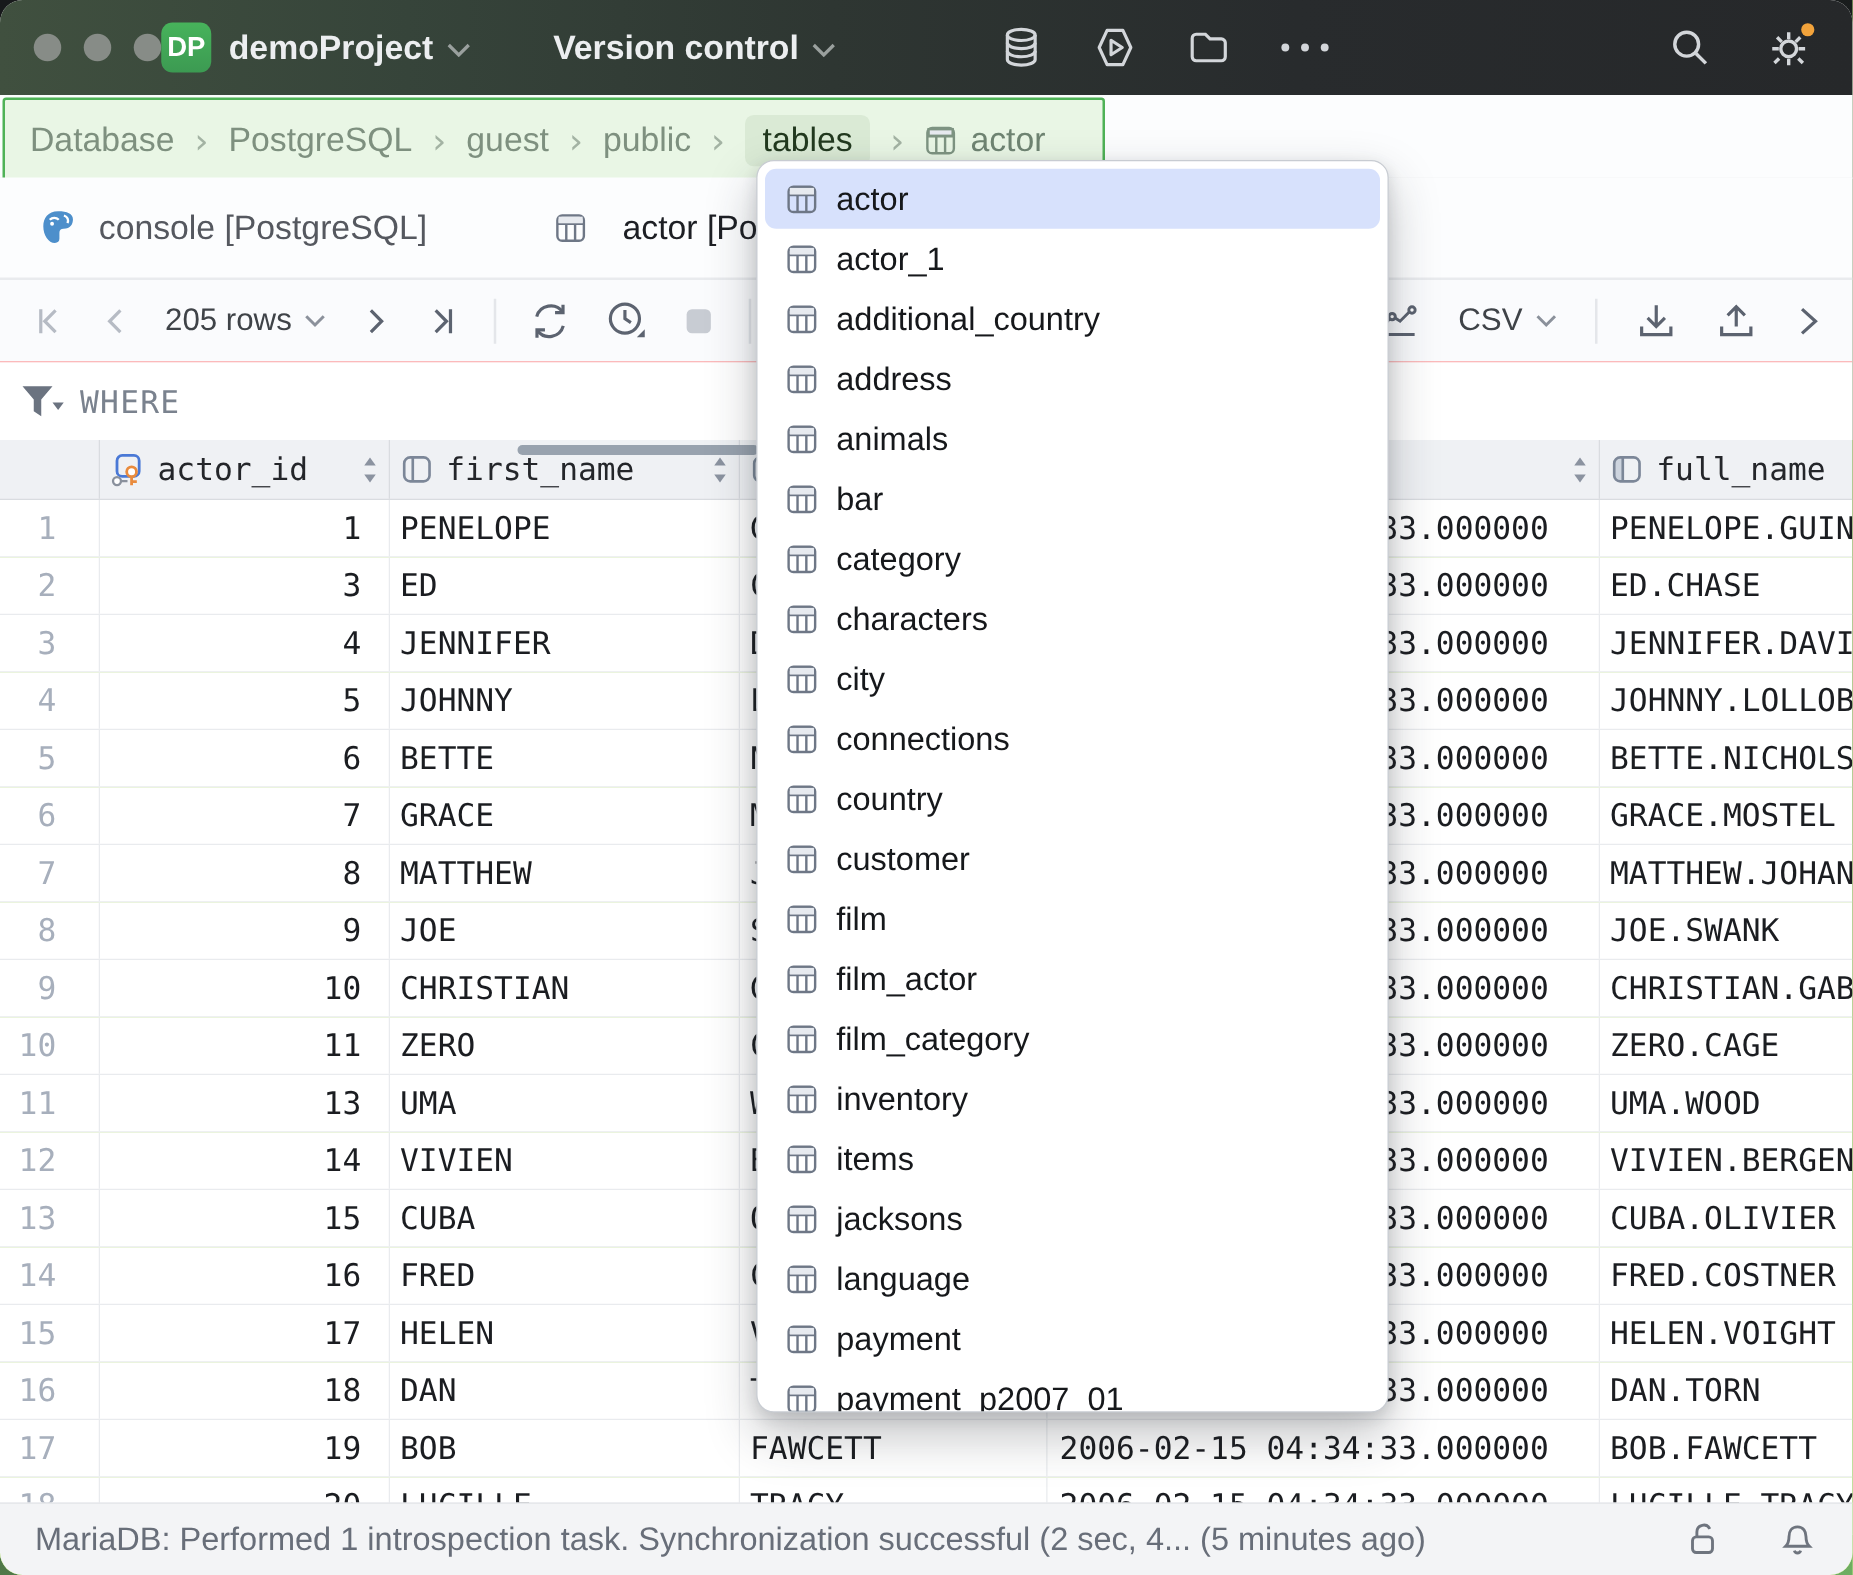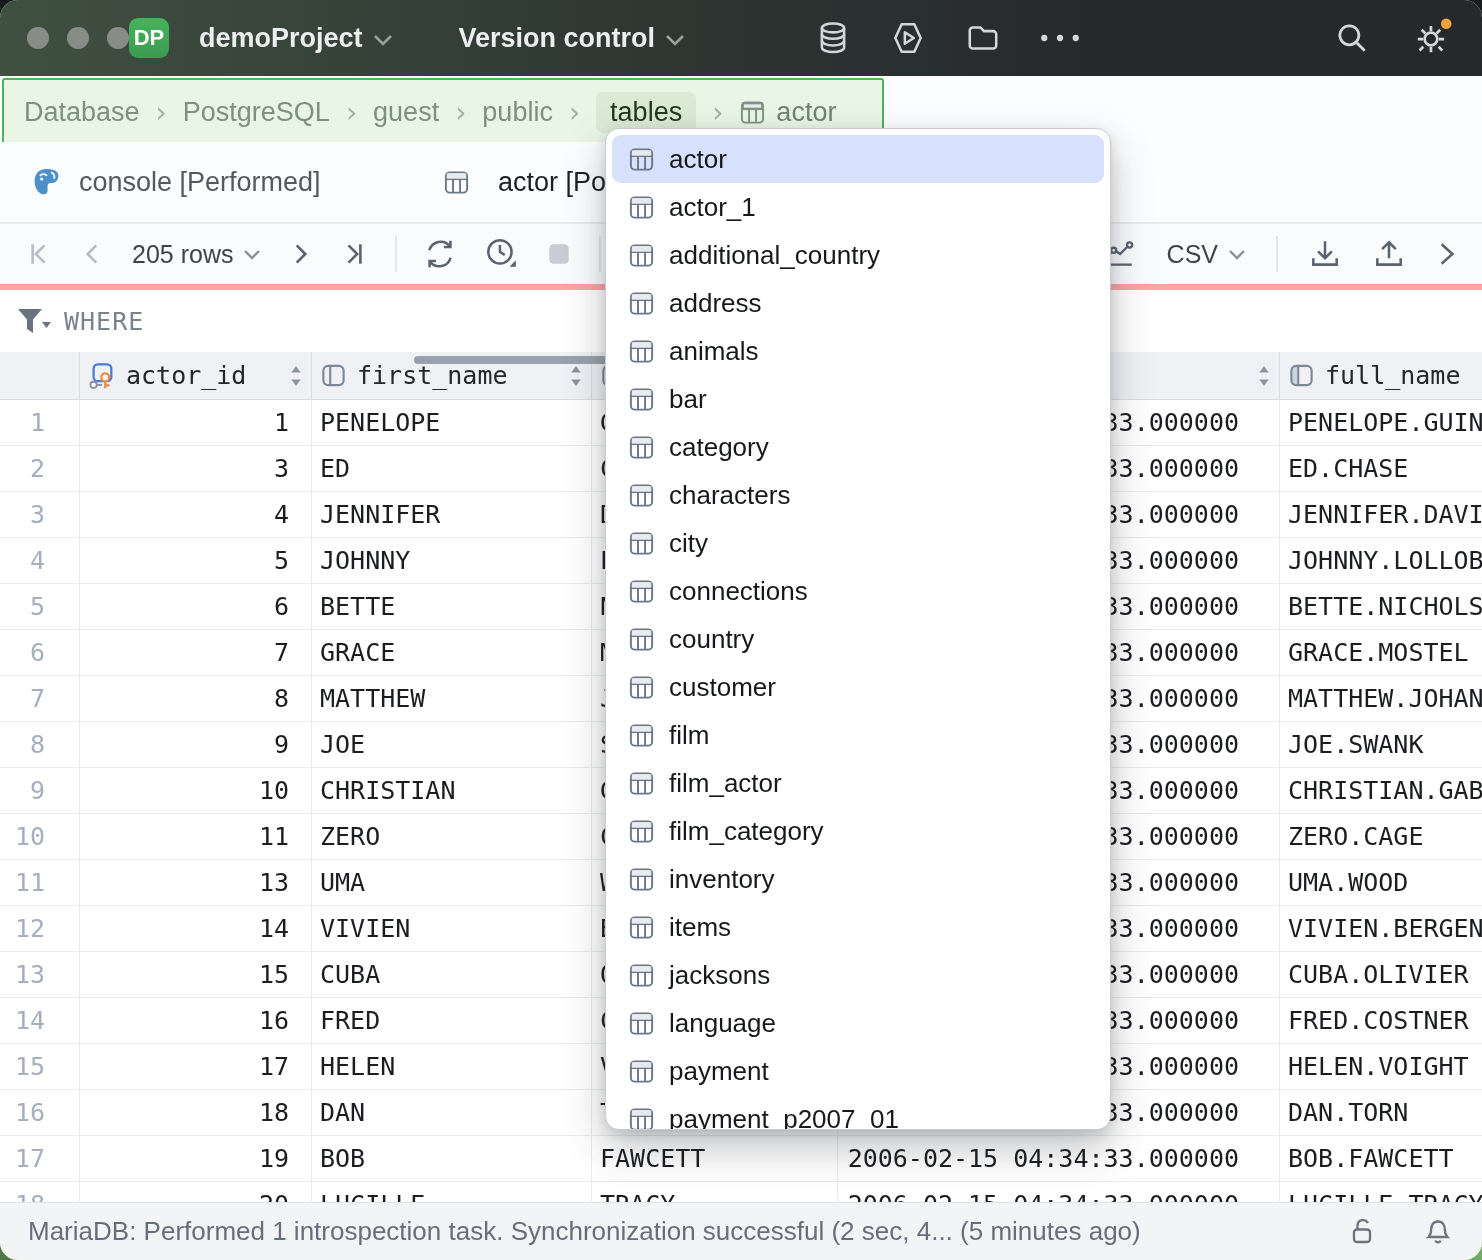--- a/index.html
+++ b/index.html
@@ -13,21 +13,21 @@
 
   
   .titlebar{position:absolute;left:0;top:0;width:100%;height:76px;
     background:linear-gradient(90deg,#40503f 0%,#36443a 22%,#2e3632 45%,#282b2d 70%,#26282a 100%);
     display:flex;align-items:center;}
   .traffic{display:flex;gap:18px;margin-left:27px;}
   .traffic span{width:22px;height:22px;border-radius:50%;background:#878c87;display:block;}
   .proj-badge{width:40px;height:40px;border-radius:9px;
     background:linear-gradient(180deg,#47b35b,#3c9a52);color:#fff;font-weight:700;font-size:22px;
     display:flex;align-items:center;justify-content:center;}
-  .tb-menu{display:flex;align-items:center;gap:10px;margin-left:30px;color:#eceef0;font-size:27px;font-weight:600;}
+  .tb-menu{display:flex;align-items:center;gap:10px;margin-left:14px;color:#eceef0;font-size:27px;font-weight:600;}
   .tb-menu .chev{margin-top:3px;}
   .tb-icons{display:flex;align-items:center;gap:38px;margin-left:130px;}
   .tb-right{display:flex;align-items:center;gap:42px;margin-left:auto;margin-right:30px;}
   .ticon{position:relative;display:flex;align-items:center;justify-content:center;}
 
   
   .crumbbar{position:absolute;left:0;top:76px;width:100%;height:66px;background:#fcfdfe;border-bottom:1px solid #eceef0;}
   .crumb-box{position:absolute;left:2px;top:2px;width:882px;height:68px;background:#e9f6e5;border:2px solid #4fb257;border-radius:3px;
     display:flex;align-items:center;padding-left:20px;box-sizing:border-box;}
   .crumb{color:#7e907f;font-size:27px;display:flex;align-items:center;gap:10px;white-space:nowrap;}
@@ -36,21 +36,21 @@
   .crumb-sep{color:#a3b3a3;font-size:28px;margin:0 16px;font-family:"DejaVu Sans",sans-serif;}
 
   
   .tabbar{position:absolute;left:0;top:142px;width:100%;height:82px;background:#fcfdfe;border-bottom:2px solid #e9ebee;box-sizing:border-box;}
   .tab{position:absolute;top:0;height:80px;display:flex;align-items:center;gap:16px;font-size:27px;}
   .tab.t0{left:30px;color:#55585f;}
   .tab.t1{left:443px;color:#1d1f24;gap:28px;}
   .tab-underline{position:absolute;left:414px;top:214px;width:193px;height:8px;border-radius:4px;background:#98a2ae;z-index:3;}
 
   
-  .toolbar{position:absolute;left:0;top:224px;width:100%;height:66px;background:#fafbfd;border-bottom:6px solid #fca5a5;
+  .toolbar{position:absolute;left:0;top:224px;width:100%;height:66px;background:#fafbfd;border-bottom:1px solid #fca5a5;
     display:flex;align-items:center;box-sizing:border-box;padding:0 24px;}
   .tool-group{display:flex;align-items:center;gap:26px;}
   .tool-right{margin-left:auto;display:flex;align-items:center;gap:30px;}
   .tsep{width:2px;height:36px;background:#e4e6ea;}
   .rows-select,.csv-select{display:flex;align-items:center;gap:10px;color:#3f4348;font-size:25px;white-space:nowrap;}
   .tbtn{display:flex;align-items:center;justify-content:center;}
 
   
   .wherebar{position:absolute;left:0;top:290px;width:100%;height:62px;background:#ffffff;display:flex;align-items:center;}
   .where-label{color:#7a828e;font-family:"DejaVu Sans Mono",monospace;font-size:25px;margin-left:64px;letter-spacing:1px;}
@@ -212,21 +212,21 @@
   </div>
 
   <div class="tabbar">
     <div class="tab t0">
       <svg viewBox="0 0 32 32" width="33" height="33">
         <path d="M16 3C8 3 4.5 8.5 4.5 14.5c0 7 4 13 9 13 2.2 0 3.5-1.2 3.5-3.4v-4.6c0-2 1.1-3 3.2-3 5.4 0 7.3-3.6 7.3-7.4C27.5 5 23 3 16 3Z" fill="#4d8fcb"></path>
         <path d="M9.5 9.5c2-2 5-2 7 0" stroke="#fff" stroke-width="1.8" fill="none"></path>
         <circle cx="11.3" cy="12.6" r="1.5" fill="#fff"></circle>
         <path d="M20.5 6.2c2.8 1 3.8 3.2 2.8 6" stroke="#fff" stroke-width="1.8" fill="none"></path>
       </svg>
-      <span>console [Performed]</span>
+      <span>console [PostgreSQL]</span>
     </div>
     <div class="tab t1">
       <span class="icon-slot">
           <svg viewBox="0 0 28 28" width="27" height="27">
             <g fill="none" stroke="#6e7786" stroke-width="2">
     <rect x="3" y="3.5" width="22" height="21" rx="4"></rect>
     <path d="M3 10.5h22"></path>
               <path d="M10.4 10.5v14"></path>
               <path d="M17.7 10.5v14"></path>
     <rect x="4" y="4.5" width="20" height="5.5" fill="#e7eaef" stroke="none"></rect>

